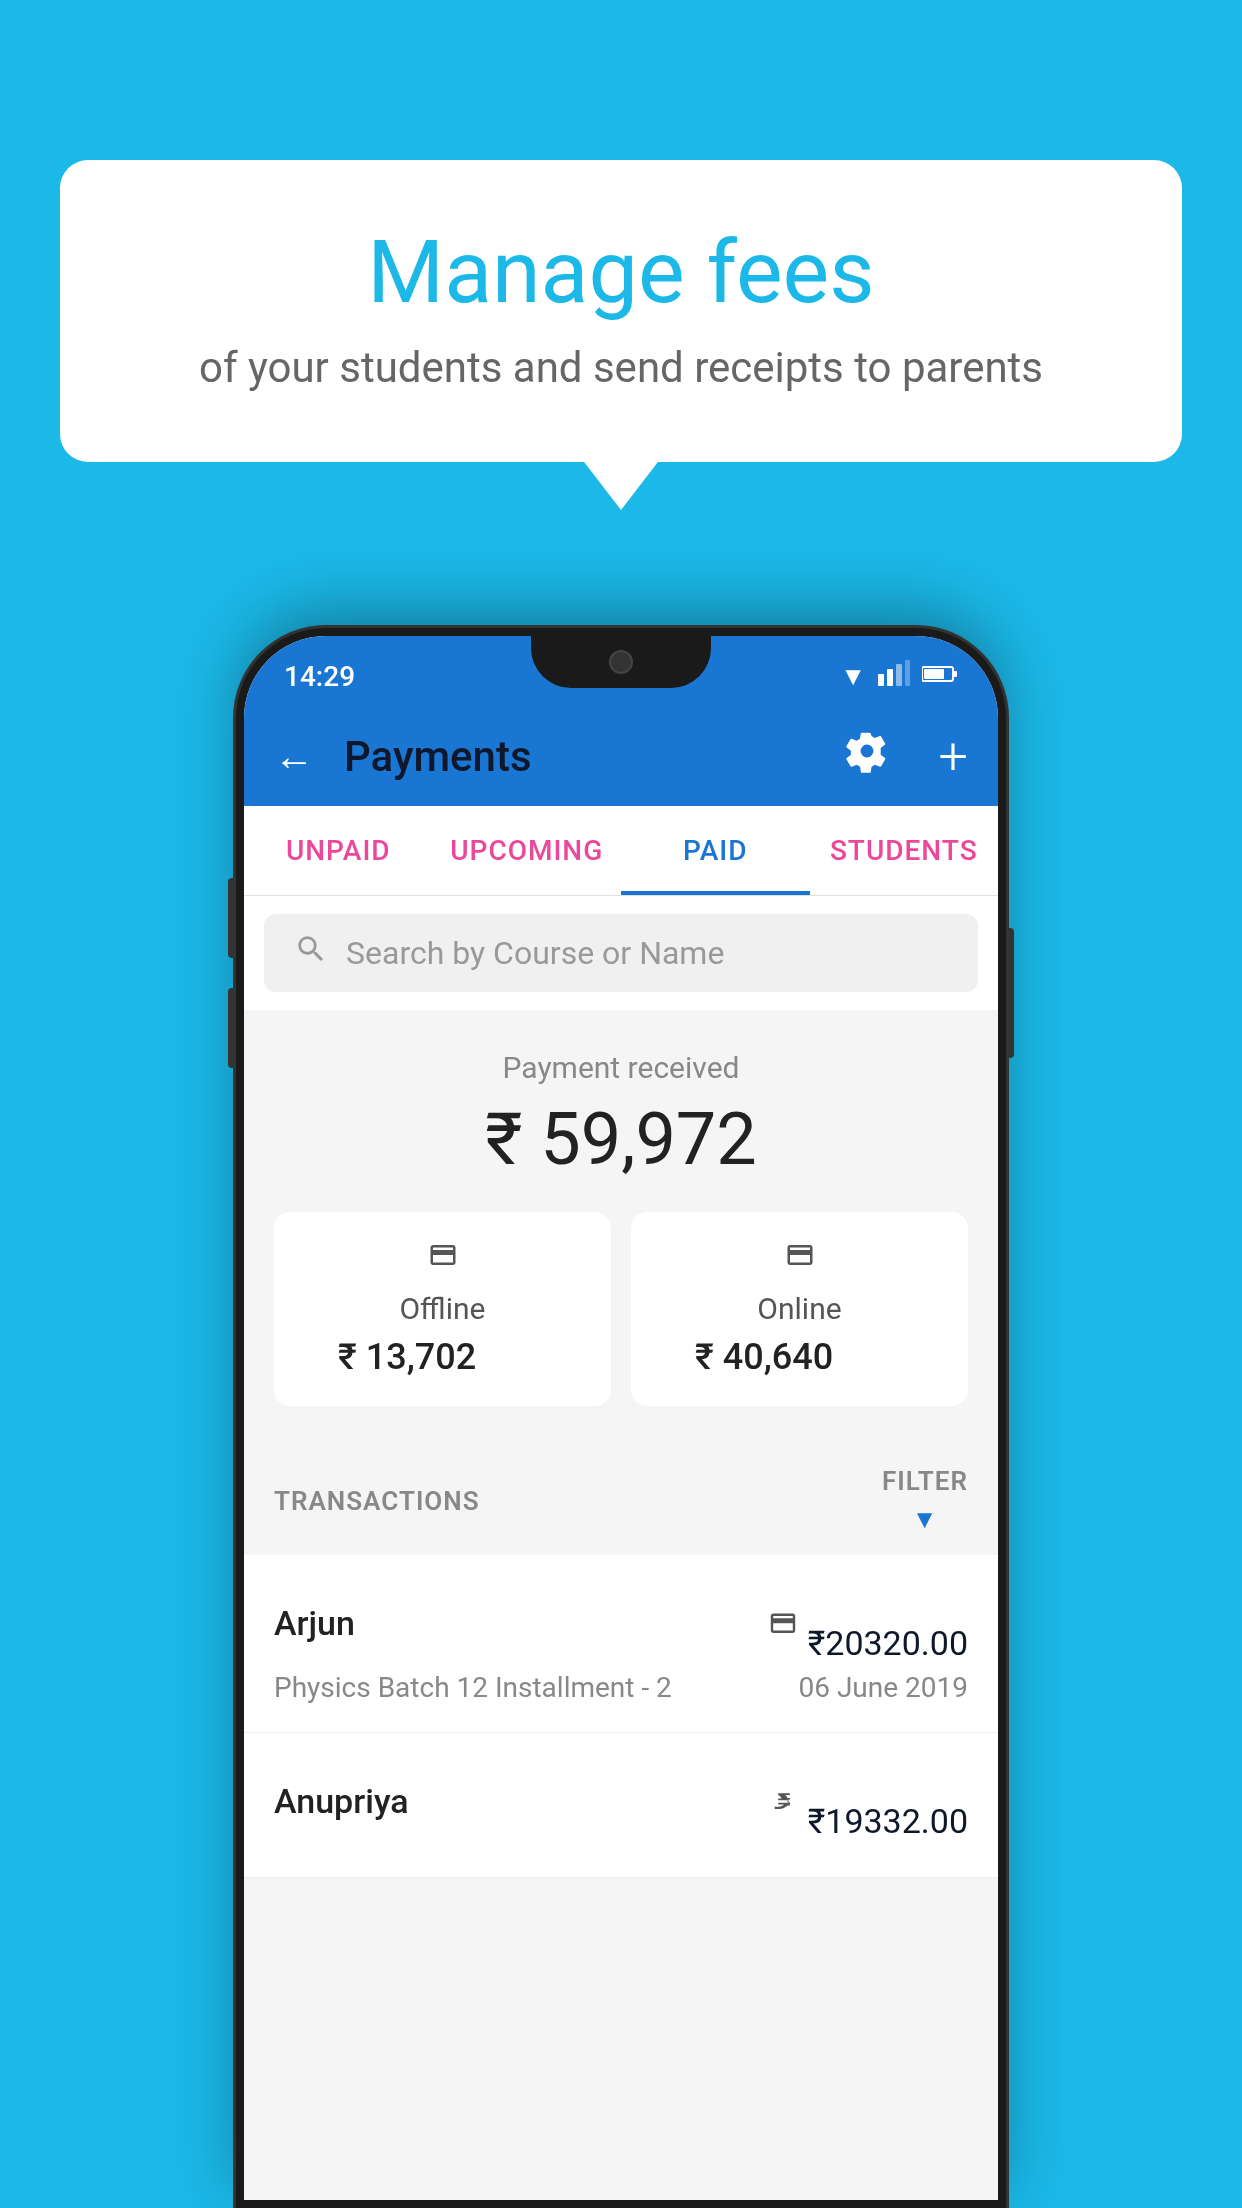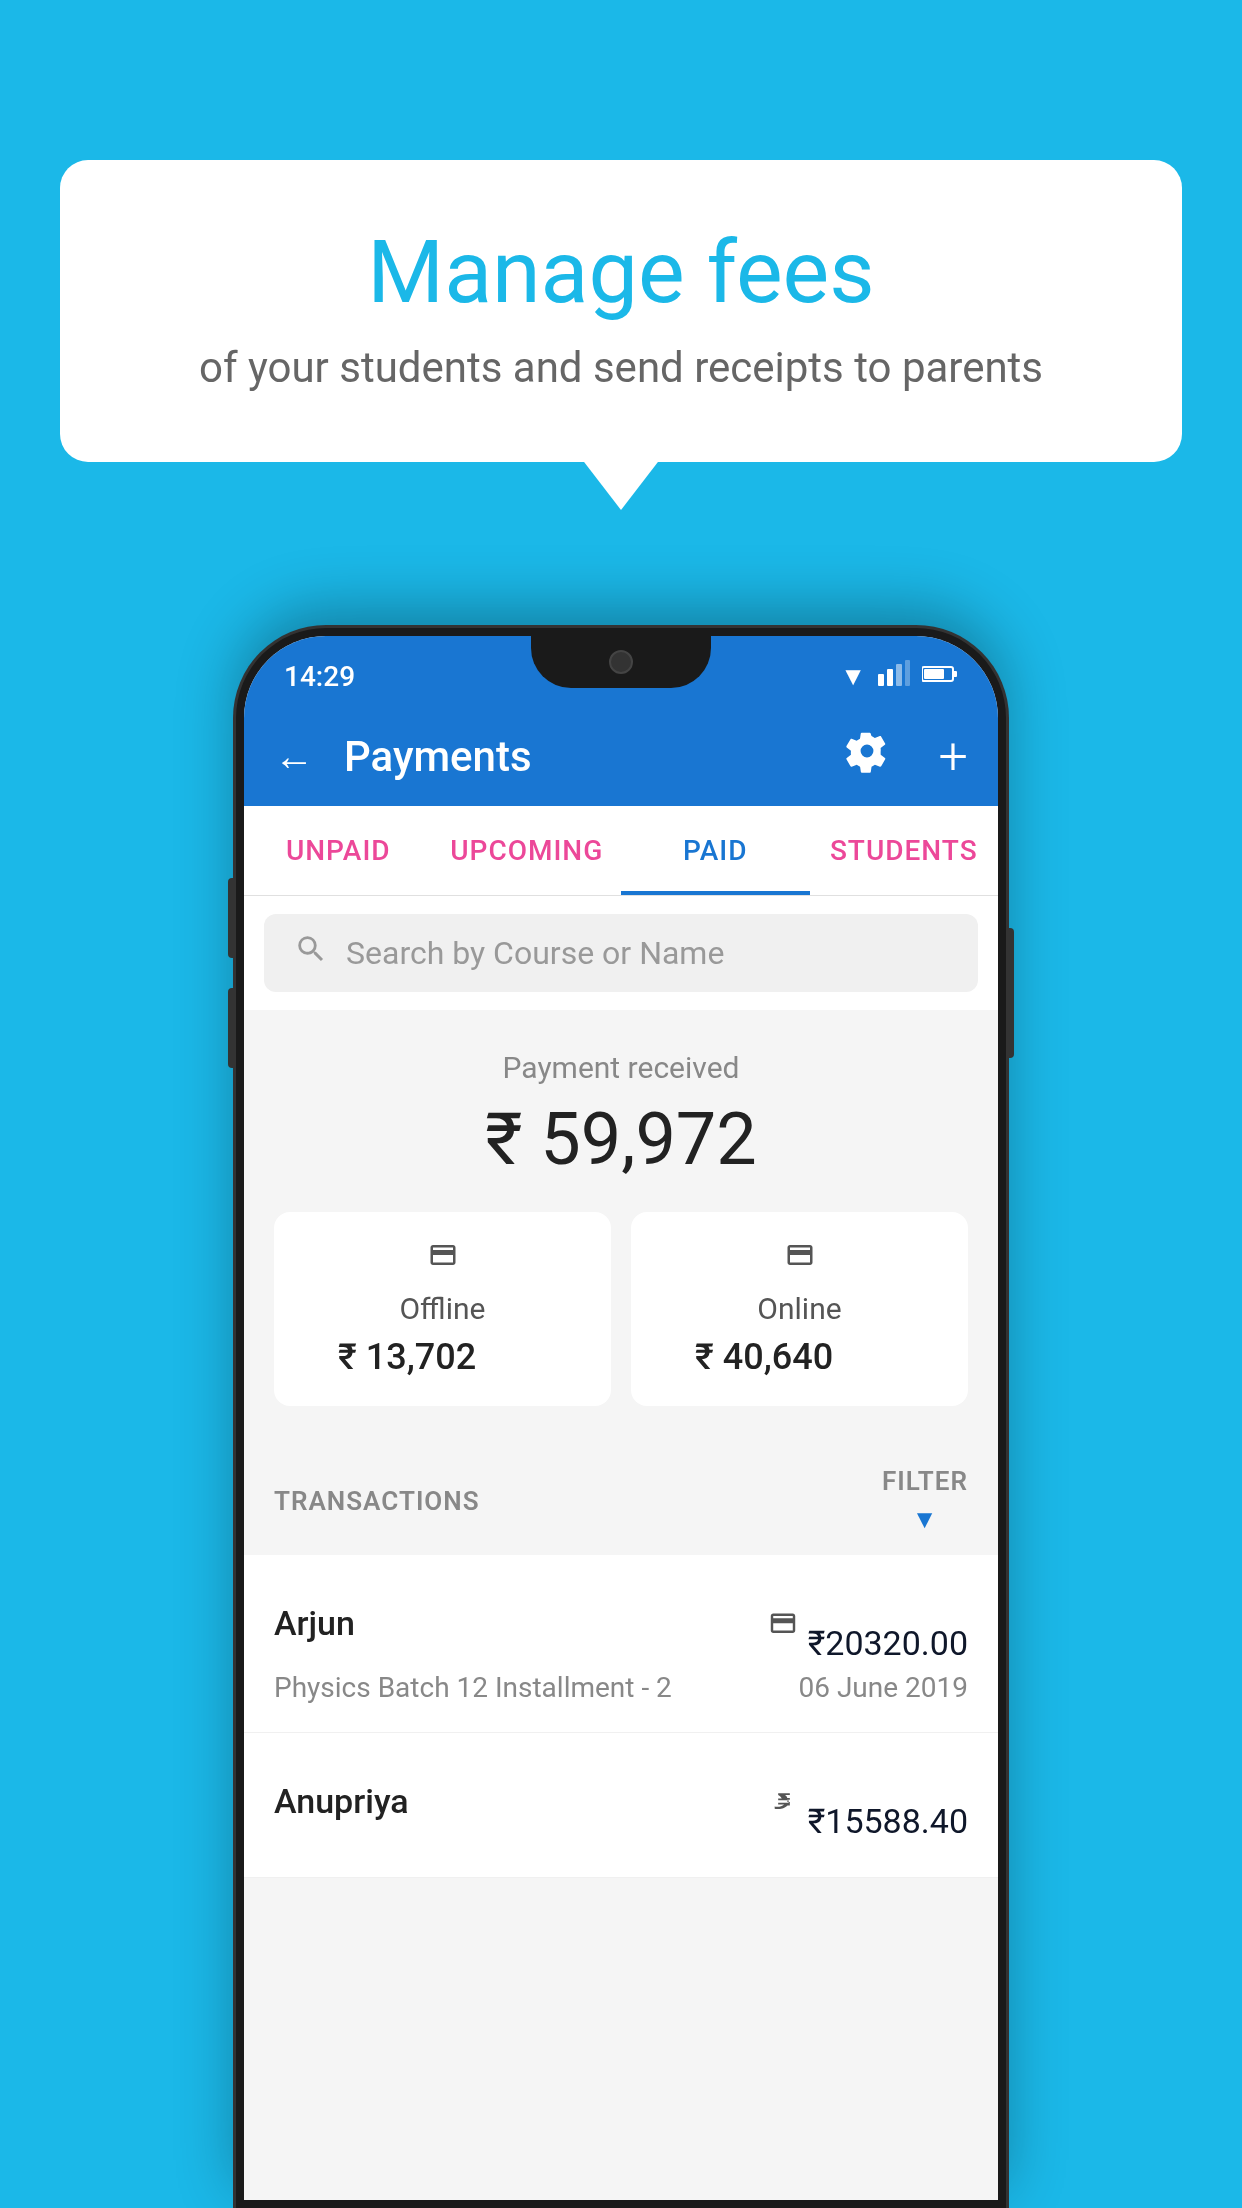--- a/index.html
+++ b/index.html
@@ -139,21 +139,21 @@
       gap: 30px;
     }
 
     .back-arrow {
       color: white;
       font-size: 40px;
       cursor: pointer;
     }
 
     .header-title {
-      color: #ffffff;
+      color: #0f172a;
       font-size: 42px;
       font-weight: 500;
       flex: 1;
     }
 
     .header-settings {
       color: white;
       font-size: 40px;
       margin-right: 20px;
     }
@@ -531,19 +531,19 @@
 
     <div class="transaction-row">
       <div class="transaction-row-top">
         <span class="transaction-name">Anupriya</span>
         <div class="transaction-amount-container">
           <span class="transaction-rupee-icon">
             <svg width="28" height="28" viewBox="0 0 24 24" fill="#555">
               <path d="M15 18.5c-2.51 2.61-6.01 3-8.5 3-1.5 0-2.5-.3-2.5-.3v-2s1.09.3 2.5.3c1.96 0 4.14-.54 5.57-2H7V16h8.9c.07-.33.1-.66.1-1s-.03-.67-.1-1H7v-1.5h3.08C9.43 11.38 8.5 10.23 7 9.5V8h10v1.5h-4.1c.72.45 1.42 1.15 1.93 2.5H17V13.5h-2.24c.14.32.24.65.24 1 0 .35-.1.68-.24 1H17V18.5h-2z"></path>
             </svg>
           </span>
-          <span class="transaction-amount">₹15588.40</span>
+          <span class="transaction-amount">₹19332.00</span>
         </div>
       </div>
     </div>
 
   </div>
 </div>
 
 </body></html>

